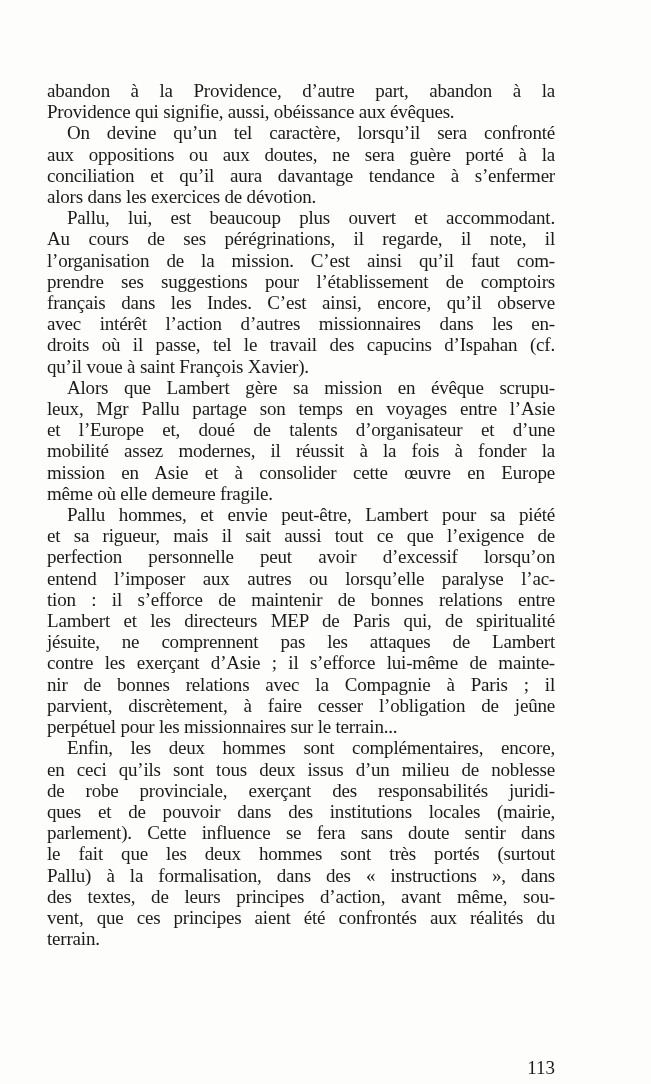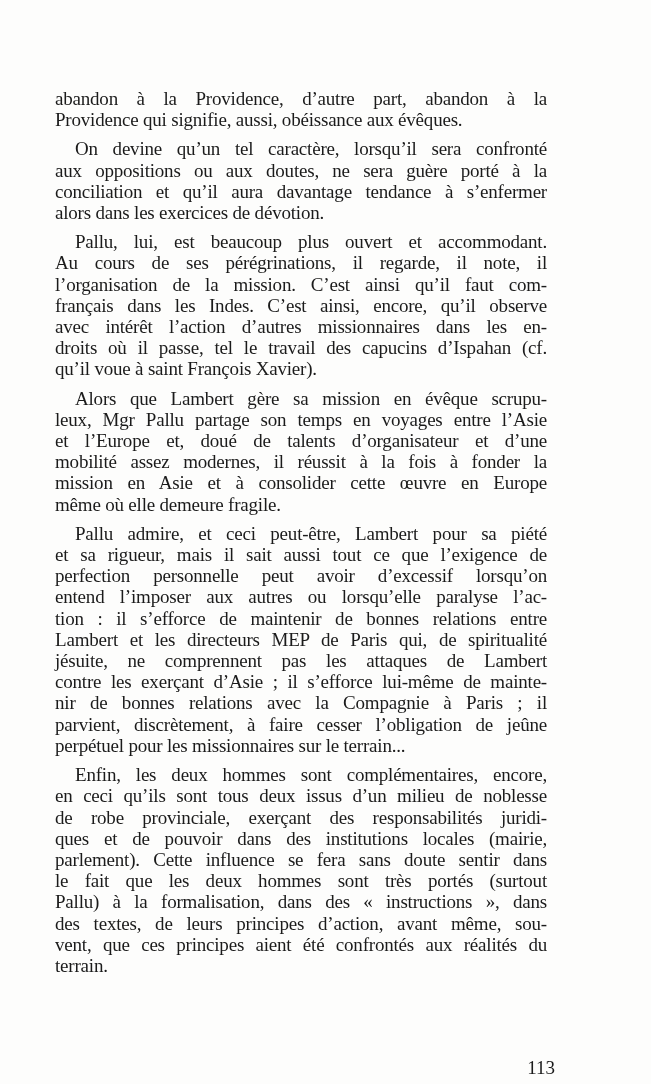--- a/index.html
+++ b/index.html
@@ -23,21 +23,21 @@
   .text-block {
     position: absolute;
     left: 47px;
     top: 80px;
     width: 508px;
     font-size: 19px;
     line-height: 21.2px;
     letter-spacing: -0.2px;
   }
   .para {
-    margin: 8px;
+    margin: 0;
     padding: 0;
   }
   .line {
     text-align: justify;
     text-align-last: justify;
   }
   .line.last {
     text-align-last: left;
   }
   .line.indent {
@@ -65,35 +65,36 @@
       <div class="para">
         <div class="line indent">On devine qu’un tel caractère, lorsqu’il sera confronté</div>
         <div class="line">aux oppositions ou aux doutes, ne sera guère porté à la</div>
         <div class="line">conciliation et qu’il aura davantage tendance à s’enfermer</div>
         <div class="line last">alors dans les exercices de dévotion.</div>
       </div>
       <div class="para">
         <div class="line indent">Pallu, lui, est beaucoup plus ouvert et accommodant.</div>
         <div class="line">Au cours de ses pérégrinations, il regarde, il note, il</div>
         <div class="line">l’organisation de la mission. C’est ainsi qu’il faut com-</div>
+        <div class="line">prendre ses suggestions pour l’établissement de comptoirs</div>
         <div class="line">français dans les Indes. C’est ainsi, encore, qu’il observe</div>
         <div class="line">avec intérêt l’action d’autres missionnaires dans les en-</div>
         <div class="line">droits où il passe, tel le travail des capucins d’Ispahan (cf.</div>
         <div class="line last">qu’il voue à saint François Xavier).</div>
       </div>
       <div class="para">
         <div class="line indent">Alors que Lambert gère sa mission en évêque scrupu-</div>
         <div class="line">leux, Mgr Pallu partage son temps en voyages entre l’Asie</div>
         <div class="line">et l’Europe et, doué de talents d’organisateur et d’une</div>
         <div class="line">mobilité assez modernes, il réussit à la fois à fonder la</div>
         <div class="line">mission en Asie et à consolider cette œuvre en Europe</div>
         <div class="line last">même où elle demeure fragile.</div>
       </div>
       <div class="para">
-        <div class="line indent">Pallu admire, et ceci peut-être, Lambert pour sa piété</div>
+        <div class="line indent">Pallu hommes, et envie peut-être, Lambert pour sa piété</div>
         <div class="line">et sa rigueur, mais il sait aussi tout ce que l’exigence de</div>
         <div class="line">perfection personnelle peut avoir d’excessif lorsqu’on</div>
         <div class="line">entend l’imposer aux autres ou lorsqu’elle paralyse l’ac-</div>
         <div class="line">tion : il s’efforce de maintenir de bonnes relations entre</div>
         <div class="line">Lambert et les directeurs MEP de Paris qui, de spiritualité</div>
         <div class="line">jésuite, ne comprennent pas les attaques de Lambert</div>
         <div class="line">contre les exerçant d’Asie ; il s’efforce lui-même de mainte-</div>
         <div class="line">nir de bonnes relations avec la Compagnie à Paris ; il</div>
         <div class="line">parvient, discrètement, à faire cesser l’obligation de jeûne</div>
         <div class="line last">perpétuel pour les missionnaires sur le terrain...</div>

